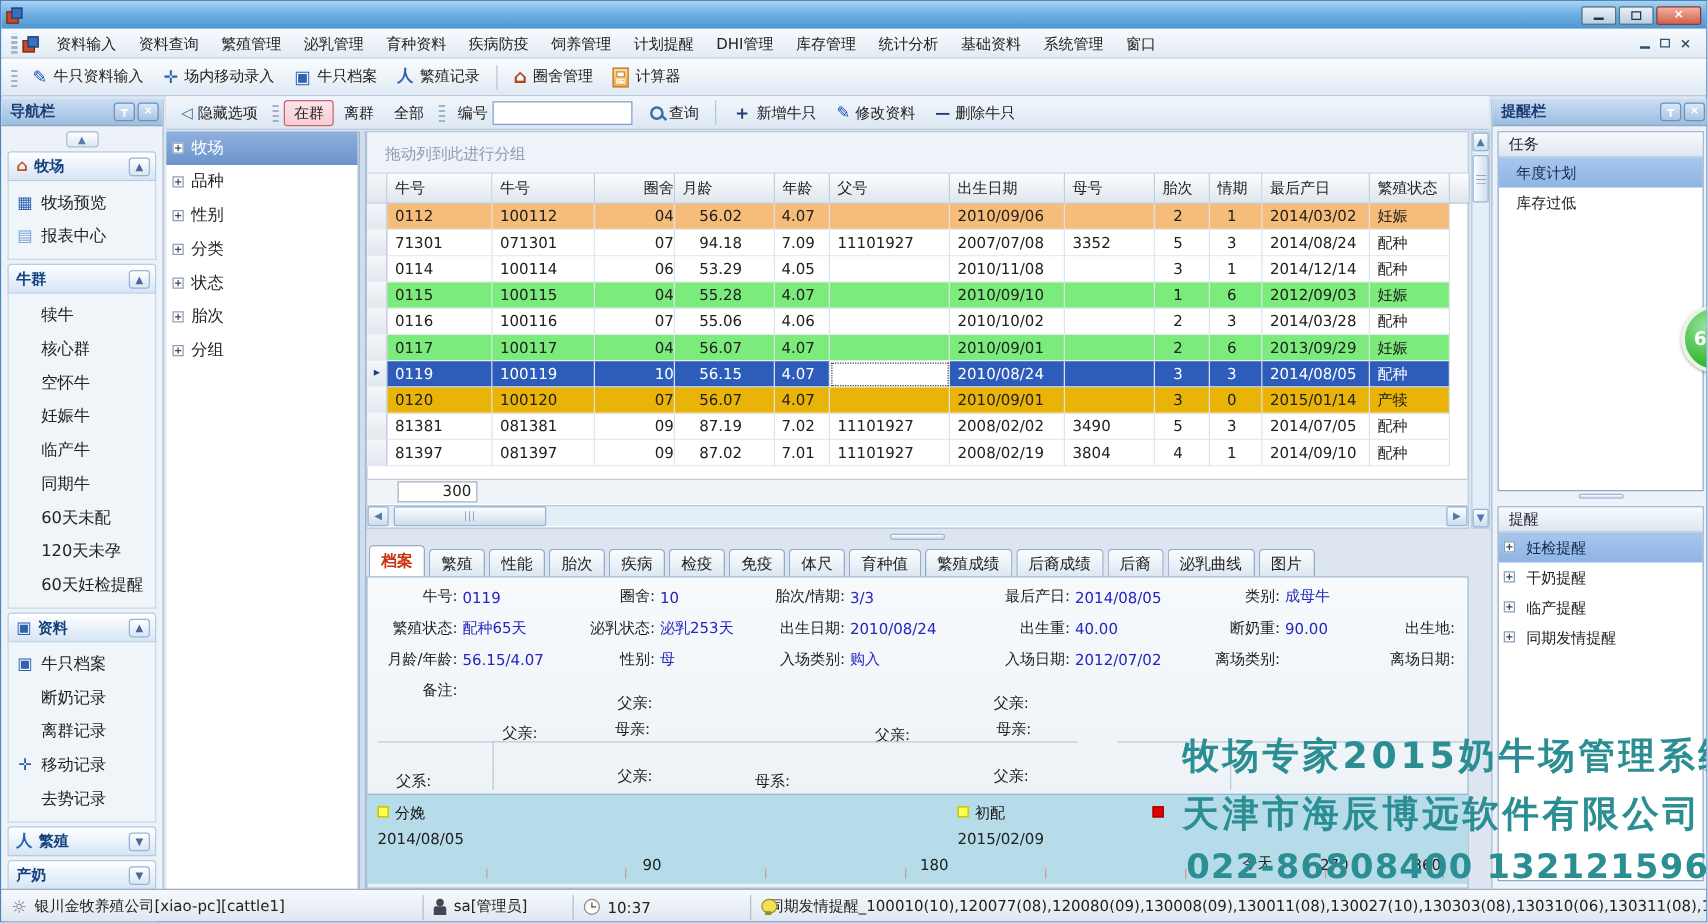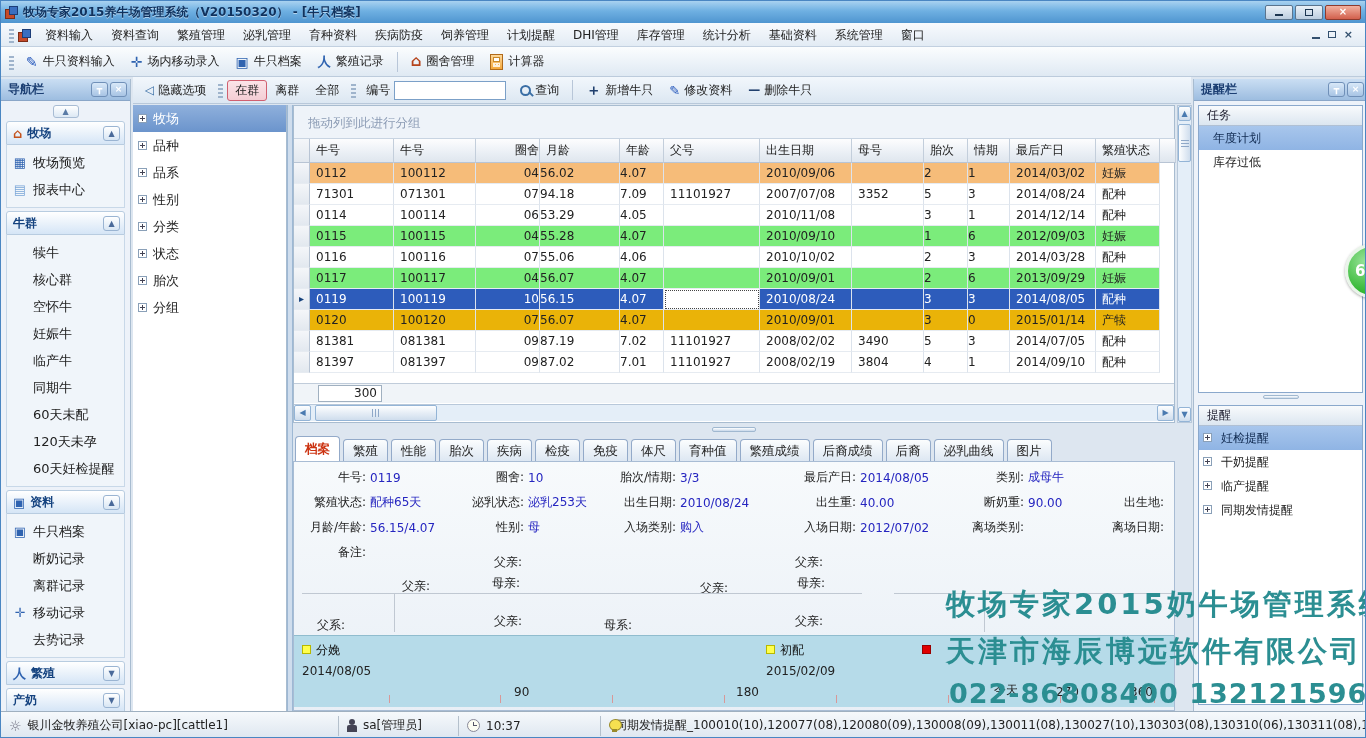--- a/index.html
+++ b/index.html
@@ -113,21 +113,21 @@
     border-bottom:1px solid #b8c4d4; line-height:23px; padding-left:6px; font-size:12px; white-space:nowrap; overflow:hidden; }
   .thead .fill { flex:1; padding:0; }
   .tbody { width:882px; height:178px; }
   .trow { display:flex; width:866px; height:21px; background:#fff; }
   .trow .cell { border-right:1px solid #dce3ec; border-bottom:1px solid #e6ebf1; line-height:20px;
     padding-left:6px; white-space:nowrap; overflow:hidden; font-size:12px; }
   .cell.stub { width:16px; padding:0; background:linear-gradient(#f4f6f9,#e2e8ef); border-right:1px solid #b8c4d4;
     text-align:center; color:#16427c; font-size:10px; }
   .c0{width:84px;} .c1{width:82px;} .c2{width:64px;text-align:right;} .c3{width:80px;} .c4{width:44px;} .c5{width:96px;}
   .c6{width:92px;} .c7{width:72px;} .c8{width:44px;} .c9{width:42px;} .c10{width:86px;} .c11{width:64px;}
-  .num { text-align:left; padding-right:6px !important; padding-left:0 !important; }
+  .num { text-align:center; padding-right:6px !important; padding-left:0 !important; }
   .trow.orange .cell:not(.stub) { background:#f6bc79; }
   .trow.green .cell:not(.stub) { background:#7bec7b; }
   .trow.yellow .cell:not(.stub) { background:#eab308; }
   .trow.selected .cell:not(.stub) { background:#2d5cbb; color:#fff; }
   .trow.selected .cell.c5 { background:#fff; color:#000; outline:1px dotted #444; outline-offset:-2px; }
   #grid-footer { position:absolute; left:0; top:277px; width:880px; height:20px; background:#f0f4f8; border-top:1px solid #c0ccda; }
   #footer-count { position:absolute; left:24px; top:1px; width:64px; height:17px; background:#fff; border:1px solid #a0b0c0;
     text-align:right; padding-right:4px; line-height:15px; }
   
   #hscroll { position:absolute; left:0; top:298px; width:880px; height:17px; background:#e4eef8; border-top:1px solid #b8c8da; display:flex; }
@@ -216,21 +216,20 @@
   #wm2 { left:945px; top:631px; font-size:29px; letter-spacing:3px; }
   #wm3 { left:948px; top:677px; font-size:27px; letter-spacing:1px; }
 </style>
 </head>
 <body>
 
 <div id="app">
 
   <div id="titlebar">
     <span class="app-ico"></span>
-    <span id="title-text">牧场专家2015养牛场管理系统（V20150320） - [牛只档案]</span>
     <span class="win-btns">
       <span class="wbtn">
           <span class="minbar"></span>
         </span>
       <span class="wbtn">
           <span class="sq"></span>
         </span>
       <span class="wbtn close">×</span>
     </span>
   </div>
@@ -407,24 +406,20 @@
         <div class="titem selected">
           <span class="pbox"></span>
           <span>牧场</span>
         </div>
 
         <div class="titem">
           <span class="pbox"></span>
           <span>品种</span>
         </div>
 
-        <div class="titem">
-          <span class="pbox"></span>
-          <span>品系</span>
-        </div>
 
         <div class="titem">
           <span class="pbox"></span>
           <span>性别</span>
         </div>
 
         <div class="titem">
           <span class="pbox"></span>
           <span>分类</span>
         </div>

